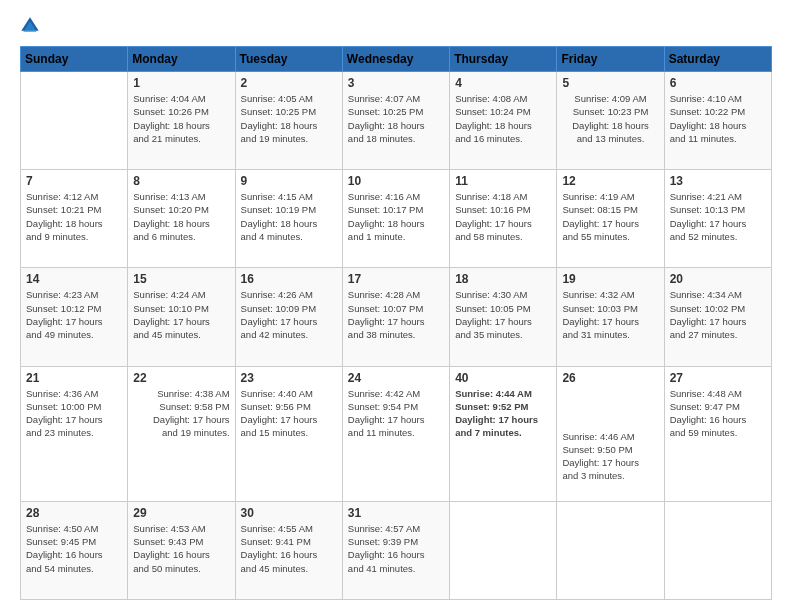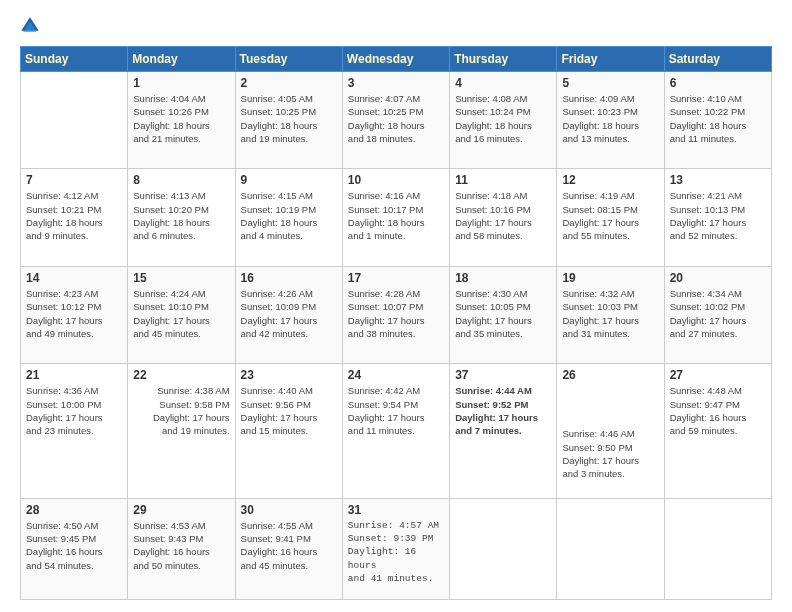--- a/index.html
+++ b/index.html
@@ -56,21 +56,21 @@
     }
     .calendar {
       flex: 1;
       border: 1px solid #ccc;
       border-collapse: collapse;
       width: 100%;
       table-layout: fixed;
     }
     .calendar thead tr th {
       background-color: #2b6cb0;
-      color: #fef9c3;
+      color: #000000;
       font-size: 12px;
       font-weight: bold;
       padding: 5px 4px;
       text-align: left;
       border: 1px solid #4a90d9;
       margin-top: 28px;
     }
     .calendar tbody tr td {
       border: 1px solid #ccc;
       vertical-align: top;
@@ -157,21 +157,21 @@
           </td>
           <td>
             <div class="day-number">4</div>
             <div class="day-info" style="white-space: pre-line;">Sunrise: 4:08 AM
 Sunset: 10:24 PM
 Daylight: 18 hours
 and 16 minutes.</div>
           </td>
           <td>
             <div class="day-number">5</div>
-            <div class="day-info" style="white-space: pre-line;">Sunrise: 4:09 AM
+            <div class="day-info" style="white-space: pre-line; text-align: center;">Sunrise: 4:09 AM
 Sunset: 10:23 PM
 Daylight: 18 hours
 and 13 minutes.</div>
           </td>
           <td>
             <div class="day-number">6</div>
             <div class="day-info" style="white-space: pre-line;">Sunrise: 4:10 AM
 Sunset: 10:22 PM
 Daylight: 18 hours
 and 11 minutes.</div>
@@ -302,21 +302,21 @@
 and 15 minutes.</div>
           </td>
           <td>
             <div class="day-number">24</div>
             <div class="day-info" style="white-space: pre-line;">Sunrise: 4:42 AM
 Sunset: 9:54 PM
 Daylight: 17 hours
 and 11 minutes.</div>
           </td>
           <td>
-            <div class="day-number">37</div>
+            <div class="day-number">40</div>
             <div class="day-info" style="white-space: pre-line; font-weight: bold;">Sunrise: 4:44 AM
 Sunset: 9:52 PM
 Daylight: 17 hours
 and 7 minutes.</div>
           </td>
           <td>
             <div class="day-number">26</div>
             <div class="day-info" style="white-space: pre-line; margin-top: 45px;">Sunrise: 4:46 AM
 Sunset: 9:50 PM
 Daylight: 17 hours
@@ -347,21 +347,21 @@
           </td>
           <td>
             <div class="day-number">30</div>
             <div class="day-info" style="white-space: pre-line;">Sunrise: 4:55 AM
 Sunset: 9:41 PM
 Daylight: 16 hours
 and 45 minutes.</div>
           </td>
           <td>
             <div class="day-number">31</div>
-            <div class="day-info" style="white-space: pre-line; font-family: Liberation Mono, monospace;">Sunrise: 4:57 AM
+            <div class="day-info" style="white-space: pre-line;">Sunrise: 4:57 AM
 Sunset: 9:39 PM
 Daylight: 16 hours
 and 41 minutes.</div>
           </td>
           <td class="empty-cell"></td>
           <td class="empty-cell"></td>
           <td class="empty-cell"></td>
         </tr>
       </tbody>
   </table>

